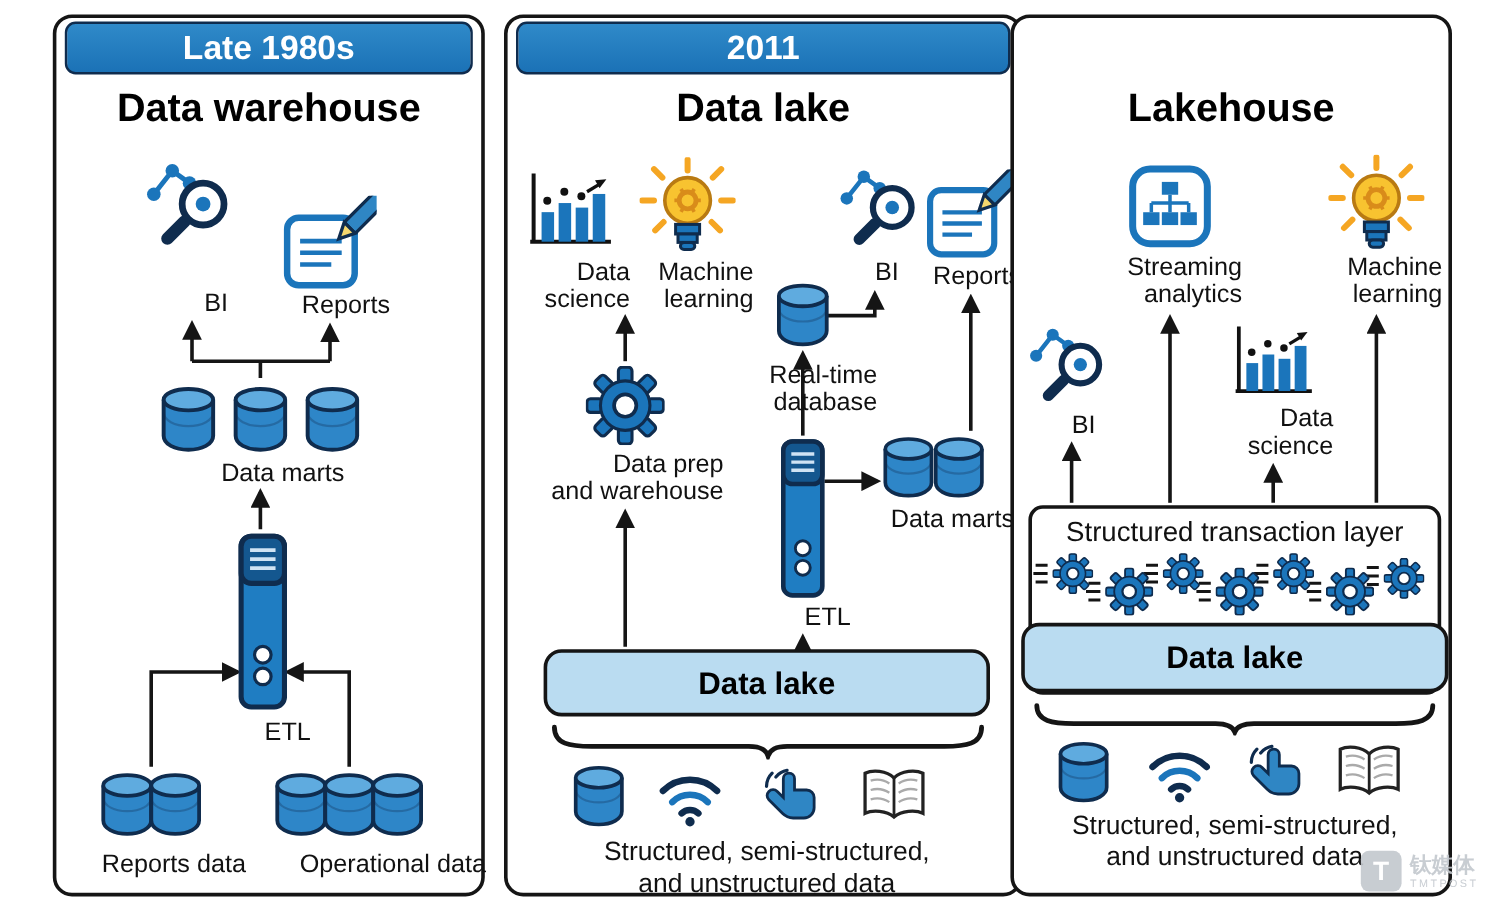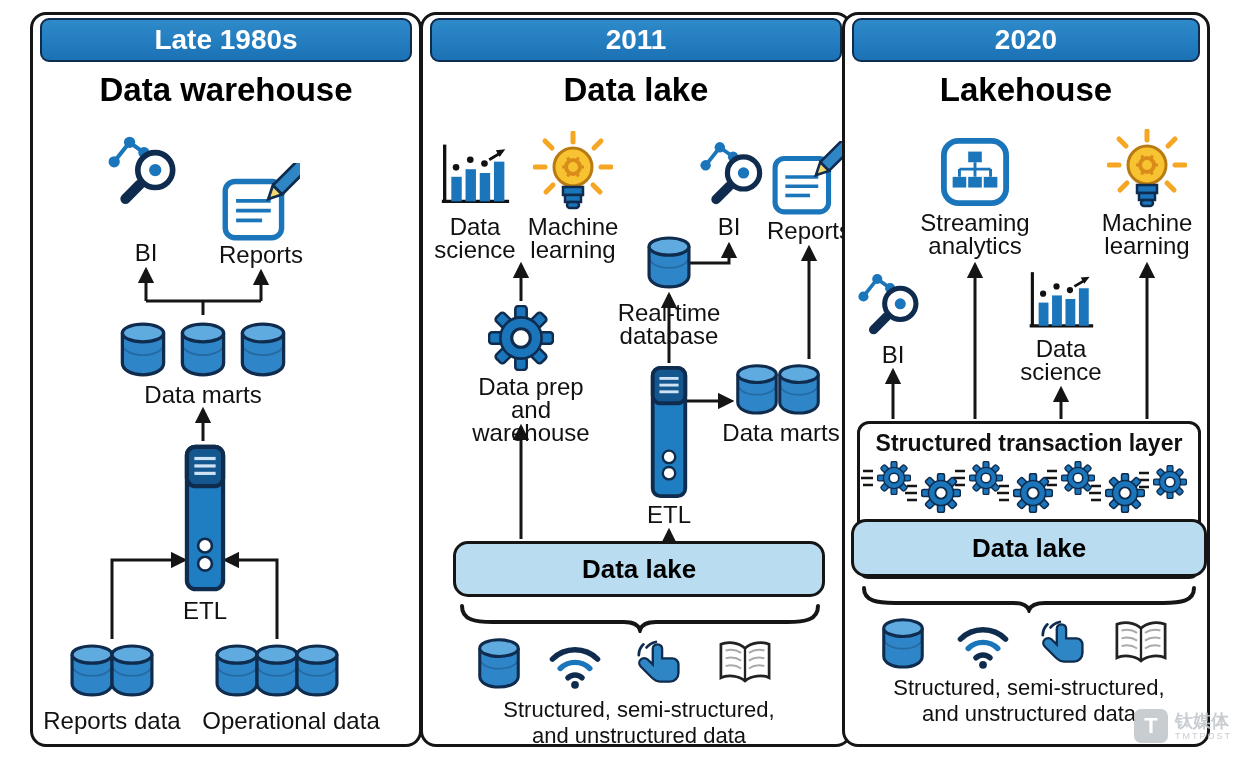--- a/index.html
+++ b/index.html
@@ -1,37 +1,37 @@
 <!DOCTYPE html>
 <html><head>
 <meta charset="utf-8">
 <style>
   html,body{margin:0;padding:0;background:#fff;}
   .canvas{position:relative;width:1242px;height:765px;background:#fff;overflow:hidden;
           font-family:"Liberation Sans",sans-serif;color:#111;}
   .panel{position:absolute;top:12px;height:735px;background:#fff;border:3.5px solid #151515;border-radius:16px;box-sizing:border-box;}
-  .p1{left:30px;width:392px;padding-left:40px;}
+  .p1{left:44px;width:360px;padding-left:40px;}
   .p2{left:400px;width:432px;margin-left:20px;}
   .p3{left:842px;width:368px;}
   .era{position:absolute;top:3px;left:7px;right:7px;height:44px;border-radius:9px;
        background:linear-gradient(180deg,#2f8ac9,#1b72b6);border:2.5px solid #0f2c4e;
        display:flex;align-items:center;justify-content:center;
        color:#fff;font-weight:700;font-size:28px;box-sizing:border-box;}
   .ptitle{position:absolute;top:56px;left:0;width:100%;margin:0;text-align:center;
           font-size:33px;font-weight:700;color:#000;}
   .icon{position:absolute;}
   .wires{position:absolute;left:0;top:0;pointer-events:none;}
   .wires path{stroke:#151515;stroke-width:3;fill:none;}
-  .lbl{position:absolute;text-align:center;font-size:24px;line-height:23px;color:#111;}
+  .lbl{position:absolute;text-align:right;font-size:21px;line-height:23px;color:#111;}
   .cap{position:absolute;text-align:center;font-size:22px;line-height:26px;color:#111;}
   .lakebar{position:absolute;background:#badcf1;border:3.5px solid #151515;border-radius:15px;
            display:flex;align-items:center;justify-content:center;
            font-size:26px;font-weight:700;color:#000;box-sizing:border-box;}
   .txbox{position:absolute;background:#fff;border:3.5px solid #151515;border-radius:12px;box-sizing:border-box;}
-  .txtitle{position:absolute;top:6px;left:0;right:0;text-align:center;font-size:23px;color:#111;font-weight:bold;}
+  .txtitle{position:absolute;top:6px;left:0;right:0;text-align:center;font-size:23px;color:#111;}
   .brace{position:absolute;}
   .watermark{position:absolute;right:10px;bottom:22px;display:flex;align-items:center;gap:7px;opacity:.9;}
   .wm-logo{width:34px;height:34px;border-radius:7px;background:#c3c8ce;color:#fff;
            display:flex;align-items:center;justify-content:center;font-size:22px;font-weight:700;}
   .wm-name{font-size:18px;font-weight:700;color:#c3c8ce;line-height:19px;}
   .wm-sub{font-size:9px;letter-spacing:2px;color:#c3c8ce;}
   .defs{position:absolute;width:0;height:0;overflow:hidden;}
 </style>
 </head>
 <body>
@@ -302,21 +302,20 @@
     </div>
   </section>
 
   <section class="panel p3">
     <svg class="wires" width="368" height="735">
       <path d="M48 404 V356" marker-end="url(#arr)"></path>
       <path d="M130 404 V250" marker-end="url(#arr)"></path>
       <path d="M216 404 V374" marker-end="url(#arr)"></path>
       <path d="M302 404 V250" marker-end="url(#arr)"></path>
     </svg>
-    <div class="era">2020</div>
     <h2 class="ptitle">Lakehouse</h2>
 
     <svg class="icon" style="left:95px;top:122px;width:70px;height:70px">
         <use href="#i-stream"></use>
       </svg>
     <div class="lbl" style="left:70px;top:196px;width:120px">
       <div>Streaming</div>
       <div>analytics</div>
     </div>
     <svg class="icon" style="left:262px;top:114px;width:80px;height:84px">

